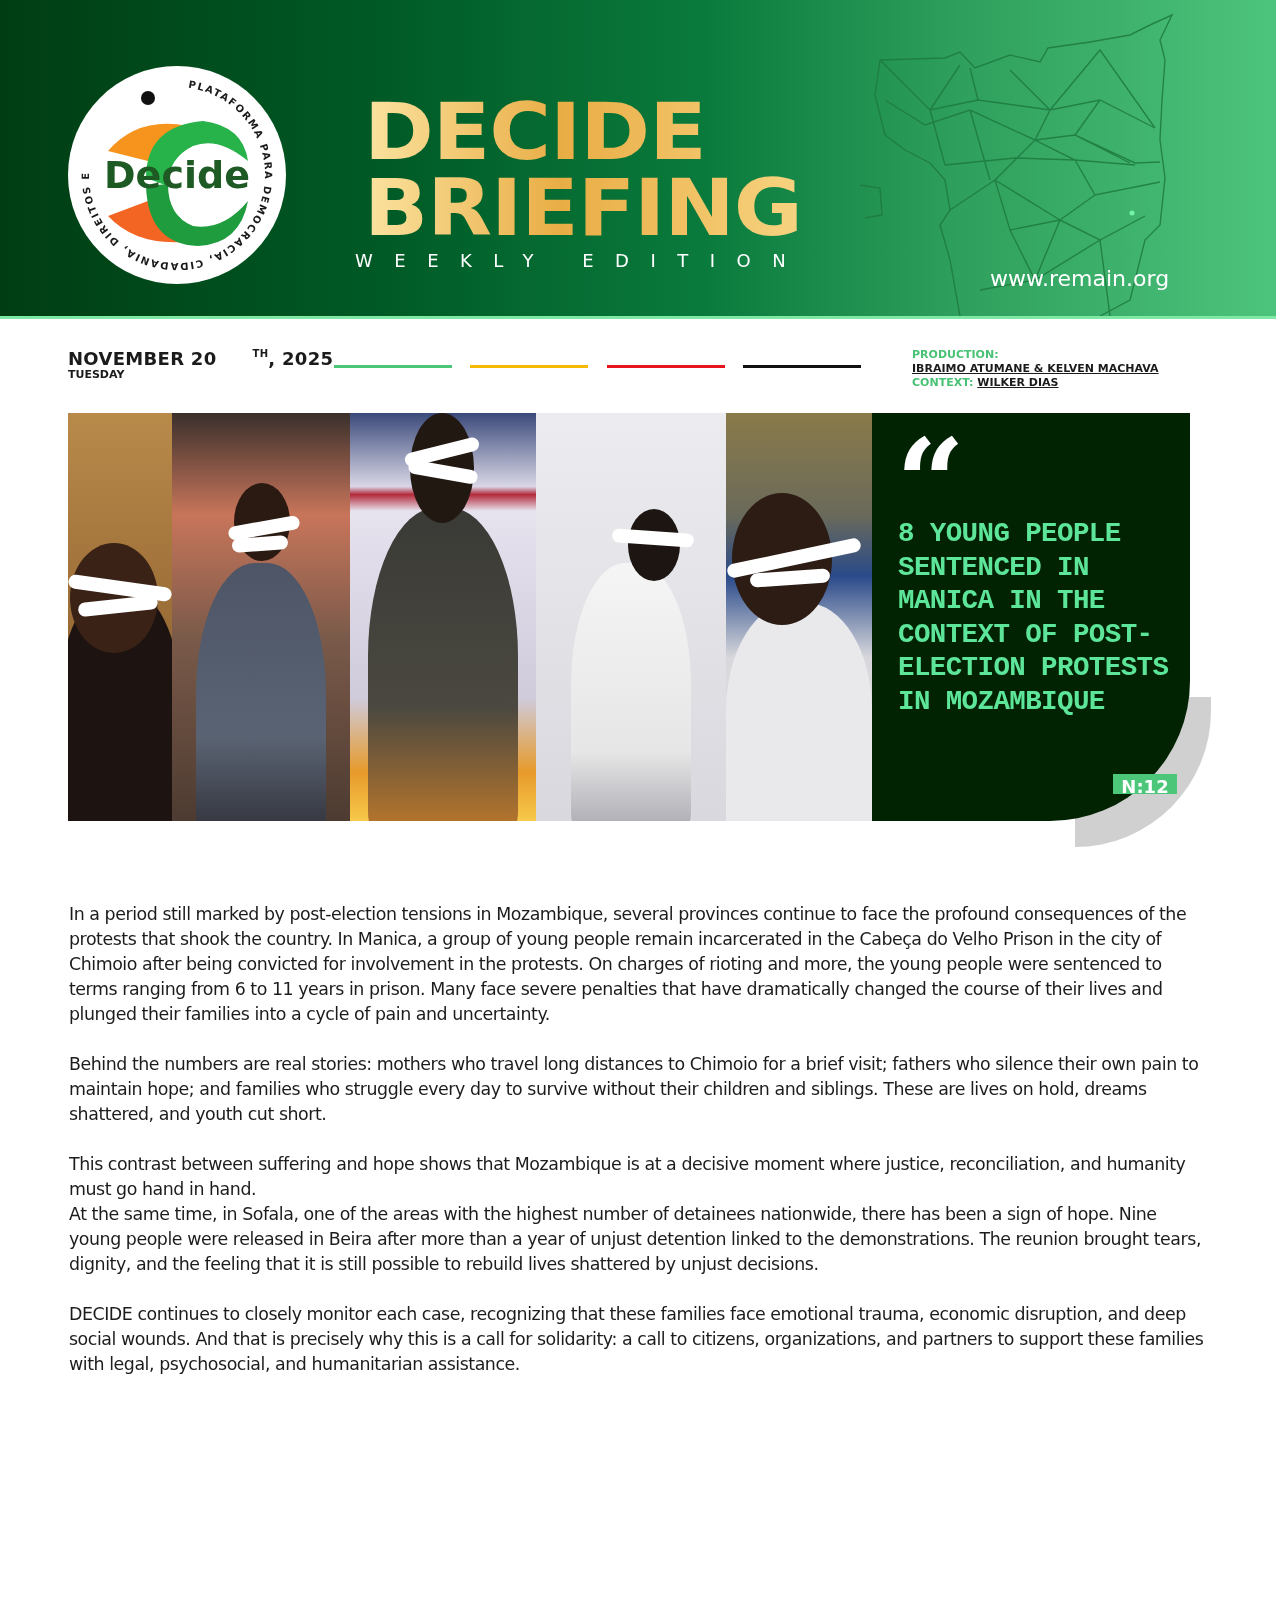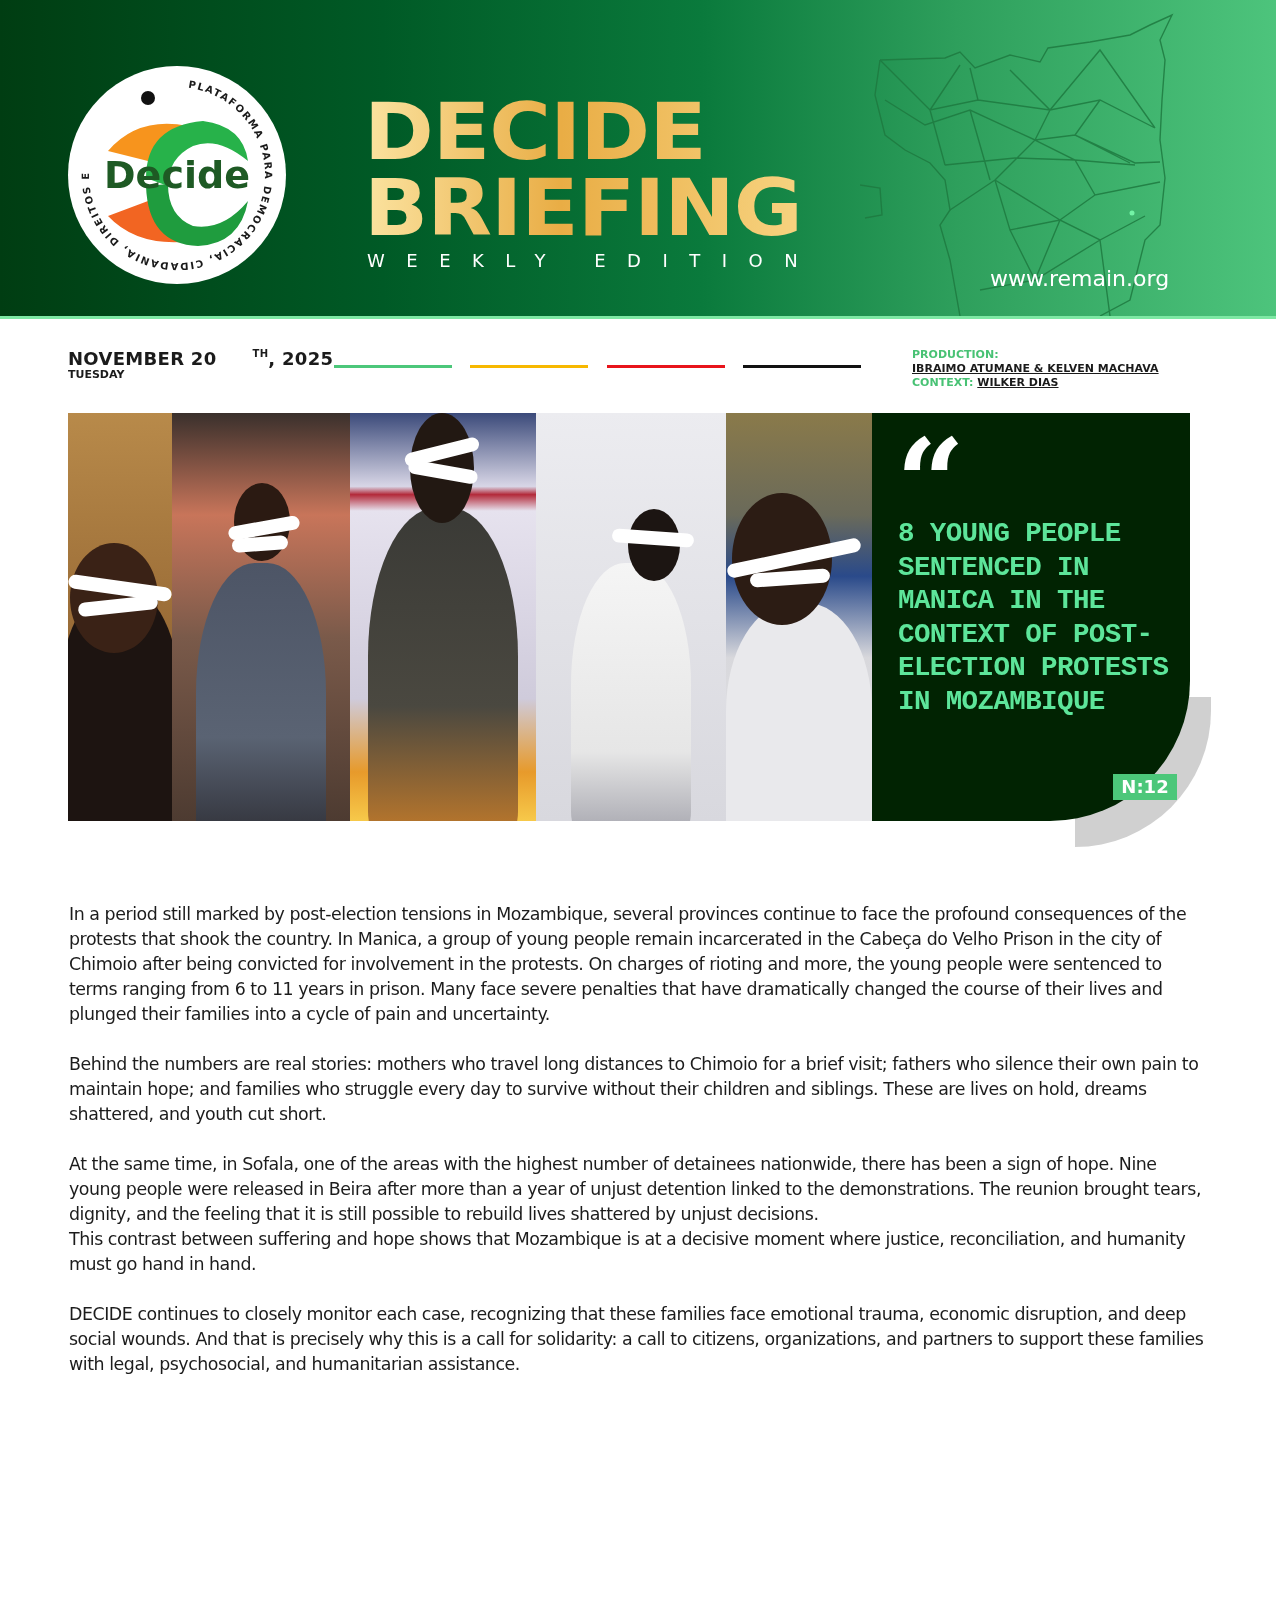--- a/index.html
+++ b/index.html
@@ -25,21 +25,21 @@
 
     .brand-title {
       position: absolute; left: 364px; top: 94px;
       font-family: "DejaVu Sans", sans-serif; font-weight: bold;
       font-size: 78px; line-height: 76px; letter-spacing: -1px;
       background: linear-gradient(90deg, #fbe3a0 0%, #e9ad45 45%, #f7d380 100%);
       -webkit-background-clip: text; background-clip: text; color: transparent;
       transform: scaleX(1.08); transform-origin: left top;
     }
     .brand-sub {
-      position: absolute; left: 367px; top: 250px;
+      position: absolute; left: 355px; top: 250px;
       color: #ffffff; font-size: 18px; letter-spacing: 21.5px; font-weight: normal;
     }
     .website {
       position: absolute; left: 990px; top: 266px;
       color: #ffffff; font-size: 22px; font-family: "DejaVu Sans", sans-serif;
     }
 
     
     .date-block { position: absolute; left: 68px; top: 348px; }
     .date-main { font-size: 18px; font-weight: bold; color: #1b1b1b; letter-spacing: 0.3px; }
@@ -78,21 +78,21 @@
     .quote-mark {
       position: absolute; left: 24px; top: 10px; color: #ffffff;
       font-family: "DejaVu Serif", serif; font-weight: bold; font-size: 120px; line-height: 120px;
     }
     .quote-text {
       position: absolute; left: 26px; top: 104px; width: 290px;
       color: #5de59a; font-weight: bold; font-size: 27.5px; line-height: 33.5px;
       font-family: Liberation Mono, monospace; letter-spacing: -0.6px;
     }
     .issue-badge {
-      position: absolute; left: 241px; top: 361px; width: 64px; height: 26px;
+      position: absolute; left: 241px; top: 361px; width: 64px; height: 20px;
       background: #4cc77a; color: #ffffff; font-weight: bold; font-size: 18px;
       text-align: center; line-height: 26px;
     }
 
     
     .article {
       position: absolute; left: 69px; top: 902px; width: 1140px;
       font-family: "DejaVu Sans", sans-serif; font-size: 17.4px; line-height: 25px; color: #1c1c1c;
       letter-spacing: -0.45px;
     }
@@ -191,17 +191,17 @@
   <div class="quote-mark">“</div>
   <div class="quote-text">8 YOUNG PEOPLE SENTENCED IN MANICA IN THE CONTEXT OF POST-ELECTION PROTESTS IN MOZAMBIQUE</div>
   <div class="issue-badge">N:12</div>
 </div>
 
 <div class="article">
   <p>In a period still marked by post-election tensions in Mozambique, several provinces continue to face the profound consequences of the protests that shook the country. In Manica, a group of young people remain incarcerated in the Cabeça do Velho Prison in the city of Chimoio after being convicted for involvement in the protests. On charges of rioting and more, the young people were sentenced to terms ranging from 6 to 11 years in prison. Many face severe penalties that have dramatically changed the course of their lives and plunged their families into a cycle of pain and uncertainty.</p>
   <div class="gap"></div>
   <p>Behind the numbers are real stories: mothers who travel long distances to Chimoio for a brief visit; fathers who silence their own pain to maintain hope; and families who struggle every day to survive without their children and siblings. These are lives on hold, dreams shattered, and youth cut short.</p>
   <div class="gap"></div>
+  <p>This contrast between suffering and hope shows that Mozambique is at a decisive moment where justice, reconciliation, and humanity must go hand in hand.</p>
   <p>At the same time, in Sofala, one of the areas with the highest number of detainees nationwide, there has been a sign of hope. Nine young people were released in Beira after more than a year of unjust detention linked to the demonstrations. The reunion brought tears, dignity, and the feeling that it is still possible to rebuild lives shattered by unjust decisions.</p>
-  <p>This contrast between suffering and hope shows that Mozambique is at a decisive moment where justice, reconciliation, and humanity must go hand in hand.</p>
   <div class="gap"></div>
   <p>DECIDE continues to closely monitor each case, recognizing that these families face emotional trauma, economic disruption, and deep social wounds. And that is precisely why this is a call for solidarity: a call to citizens, organizations, and partners to support these families with legal, psychosocial, and humanitarian assistance.</p>
 </div>
 
 </body></html>

